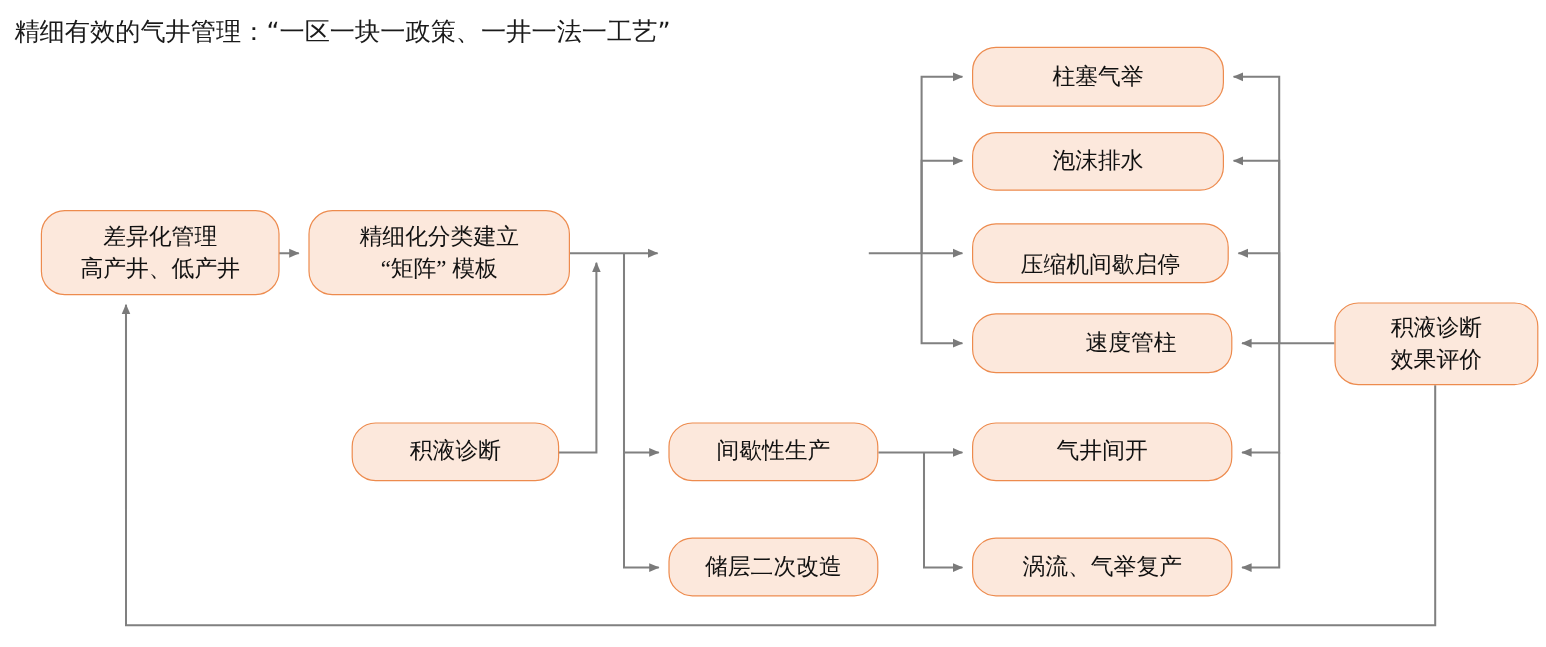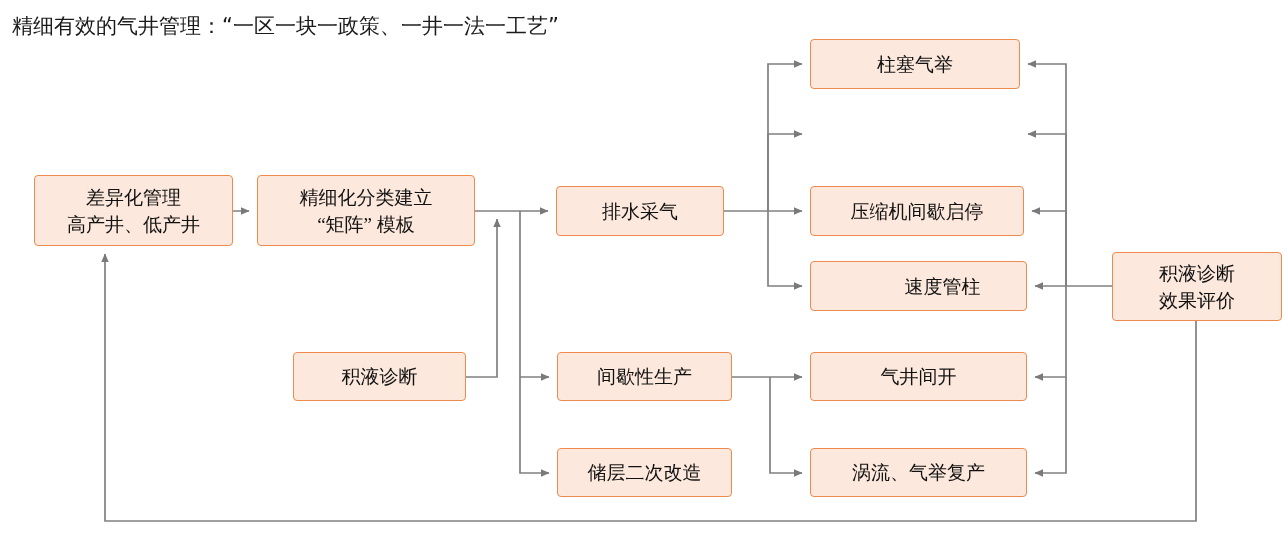--- a/index.html
+++ b/index.html
@@ -35,21 +35,21 @@
     line-height: 30px;
     color: #1a1a1a;
     white-space: nowrap;
     letter-spacing: 0px;
   }
   .node {
     position: absolute;
     box-sizing: border-box;
     background: #FCE8DC;
     border: 1.6px solid #ED8B4E;
-    border-radius: 4px;
+    border-radius: 20px;
     display: flex;
     flex-direction: column;
     align-items: center;
     justify-content: center;
     color: #111111;
     font-size: 19px;
     line-height: 27px;
     text-align: center;
     white-space: nowrap;
   }
@@ -106,38 +106,38 @@
 
   <div class="node" style="left:257px; top:175px; width:218px; height:71px;font-family:Liberation Serif, serif;">
     <span class="ln">精细化分类建立</span>
     <span class="ln">“矩阵” 模板</span>
   </div>
 
   <div class="node" style="left:274px; top:352px; width:173px; height:49px;margin-left:19px;">
     <span class="ln">积液诊断</span>
   </div>
 
-  <div class="node" style="left:556px; top:186px; width:168px; height:50px;">
-    <span class="ln">排水采气</span>
-  </div>
 
   <div class="node" style="left:557px; top:352px; width:175px; height:49px;">
     <span class="ln">间歇性生产</span>
   </div>
 
   <div class="node" style="left:557px; top:448px; width:175px; height:49px;">
     <span class="ln">储层二次改造</span>
   </div>
 
   <div class="node" style="left:810px; top:39px; width:210px; height:50px;">
     <span class="ln">柱塞气举</span>
   </div>
 
+  <div class="node" style="left:810px; top:110px; width:210px; height:49px;">
+    <span class="ln">泡沫排水</span>
+  </div>
 
-  <div class="node" style="left:810px; top:186px; width:214px; height:50px;">
+  <div class="node" style="left:810px; top:186px; width:214px; height:50px;justify-content:flex-end;">
     <span class="ln">压缩机间歇启停</span>
   </div>
 
   <div class="node" style="left:810px; top:261px; width:217px; height:50px;padding-left:48px;">
     <span class="ln">速度管柱</span>
   </div>
 
   <div class="node" style="left:810px; top:352px; width:217px; height:49px;">
     <span class="ln">气井间开</span>
   </div>

